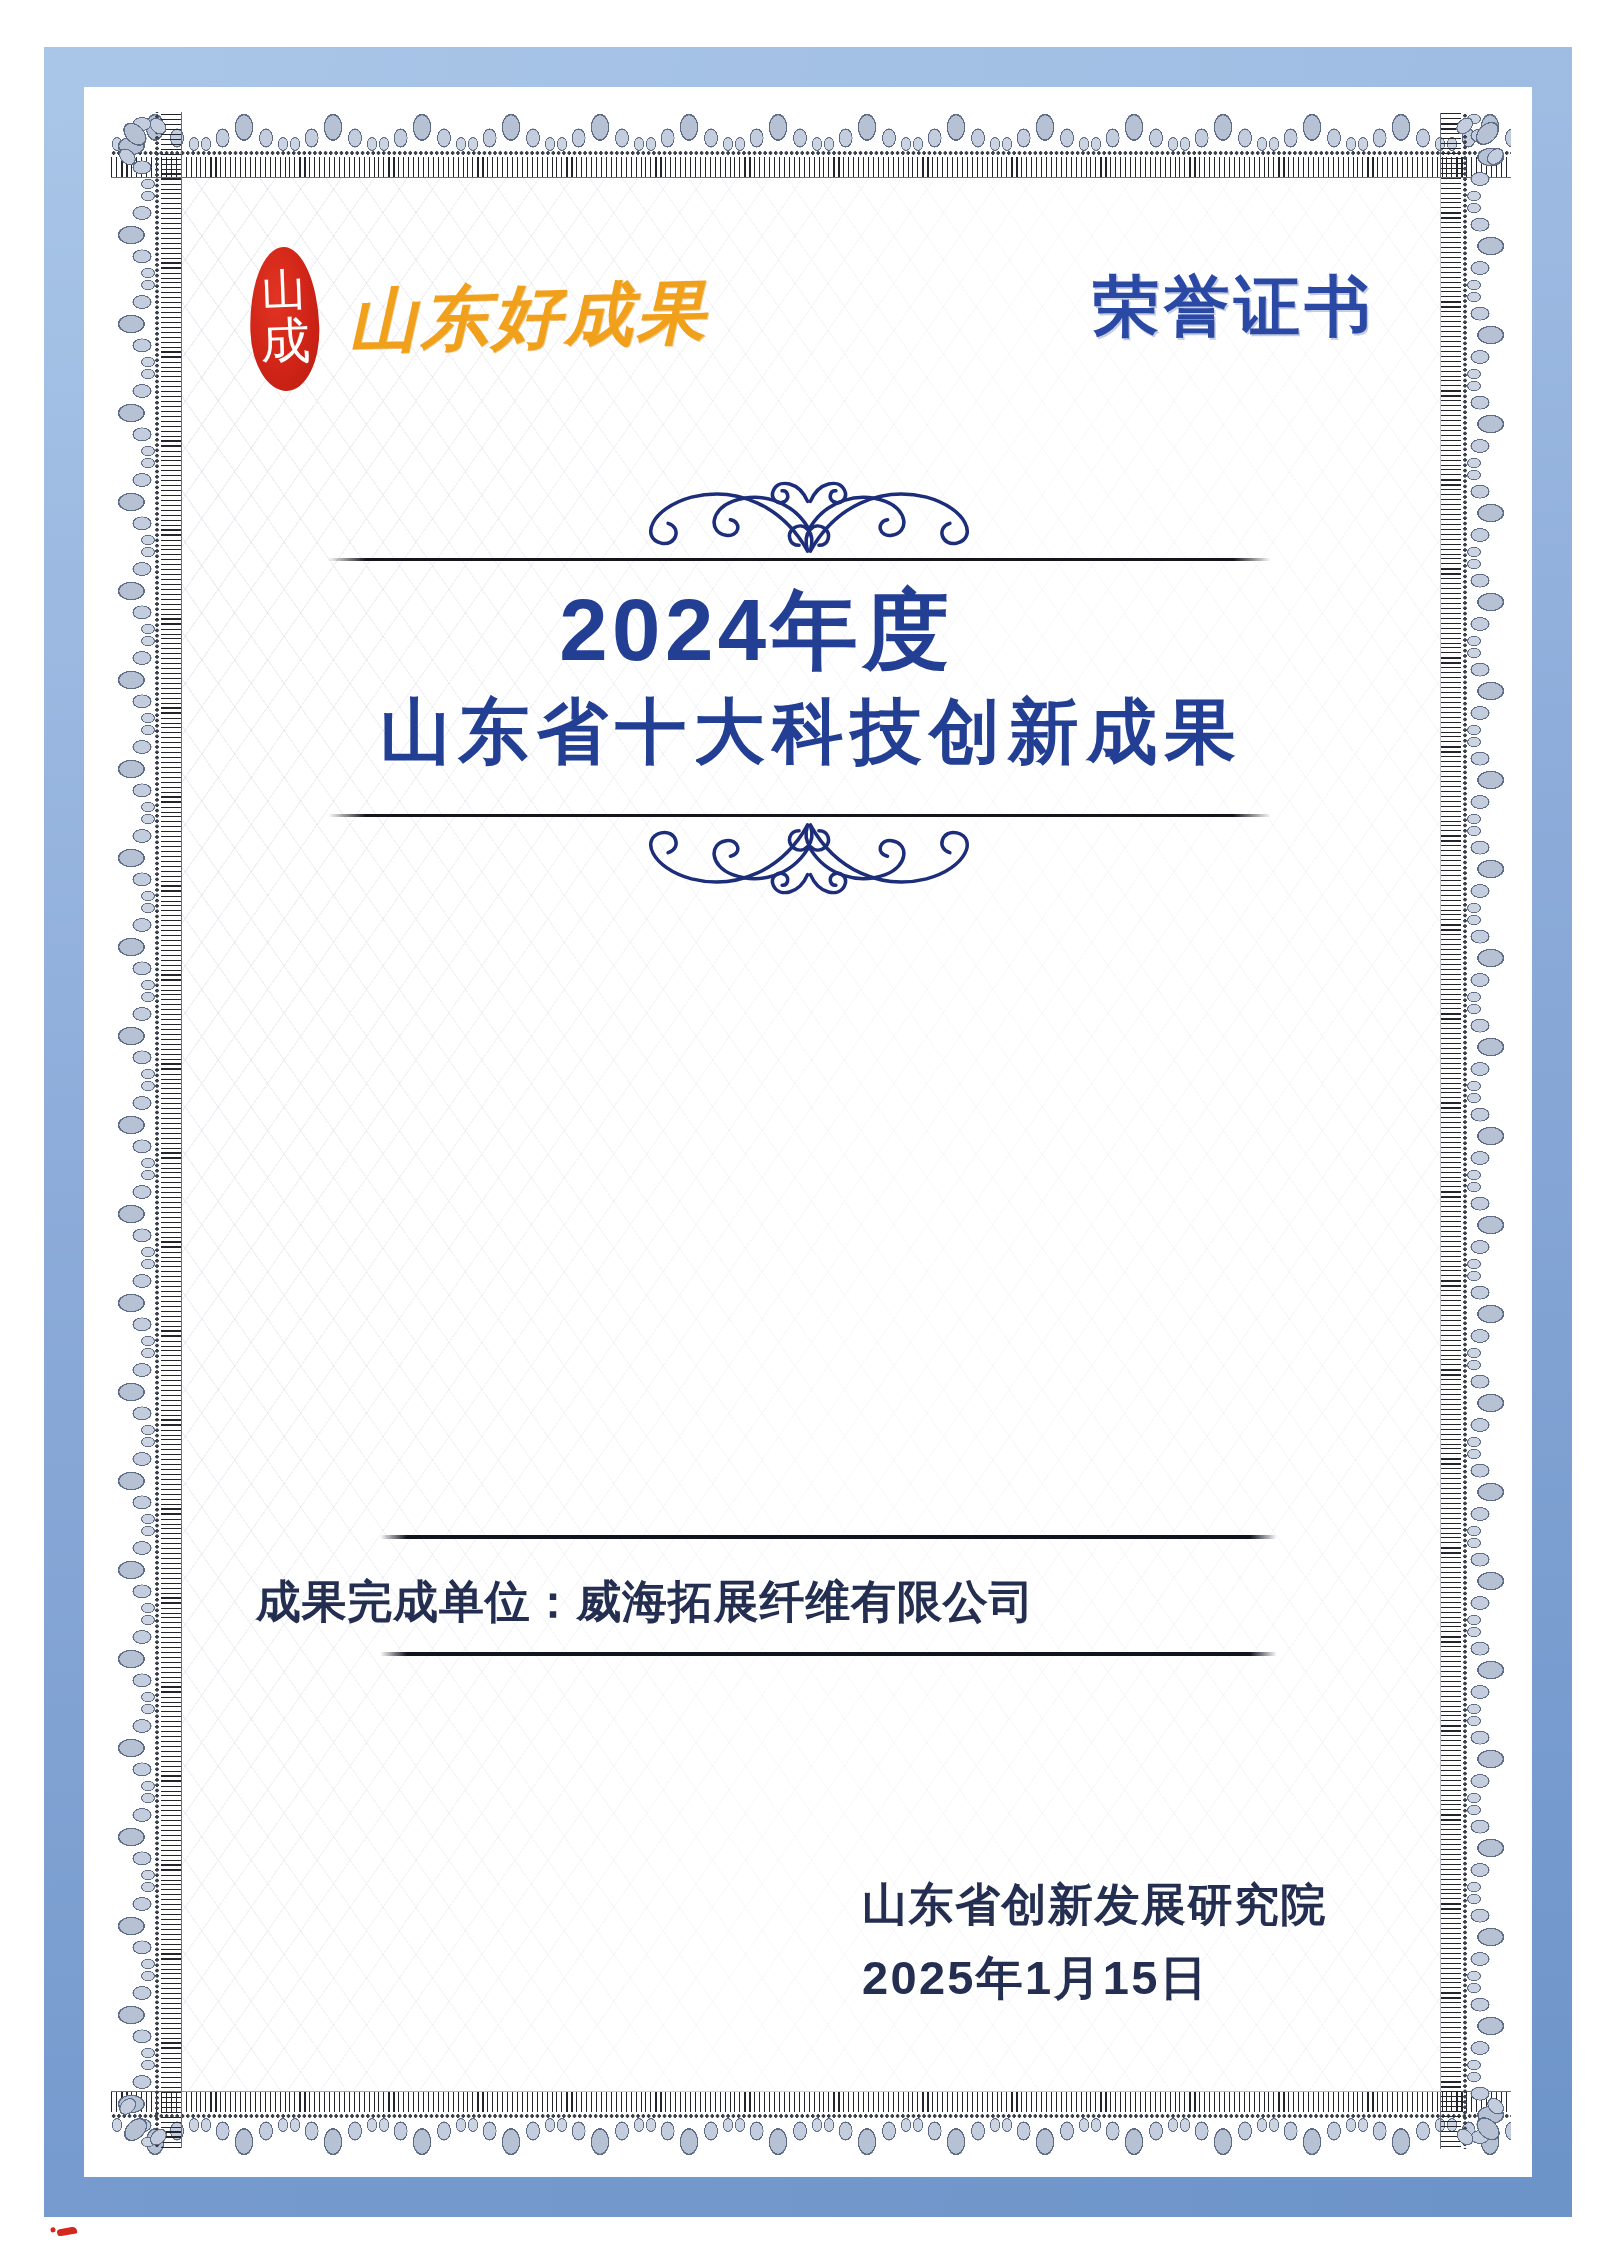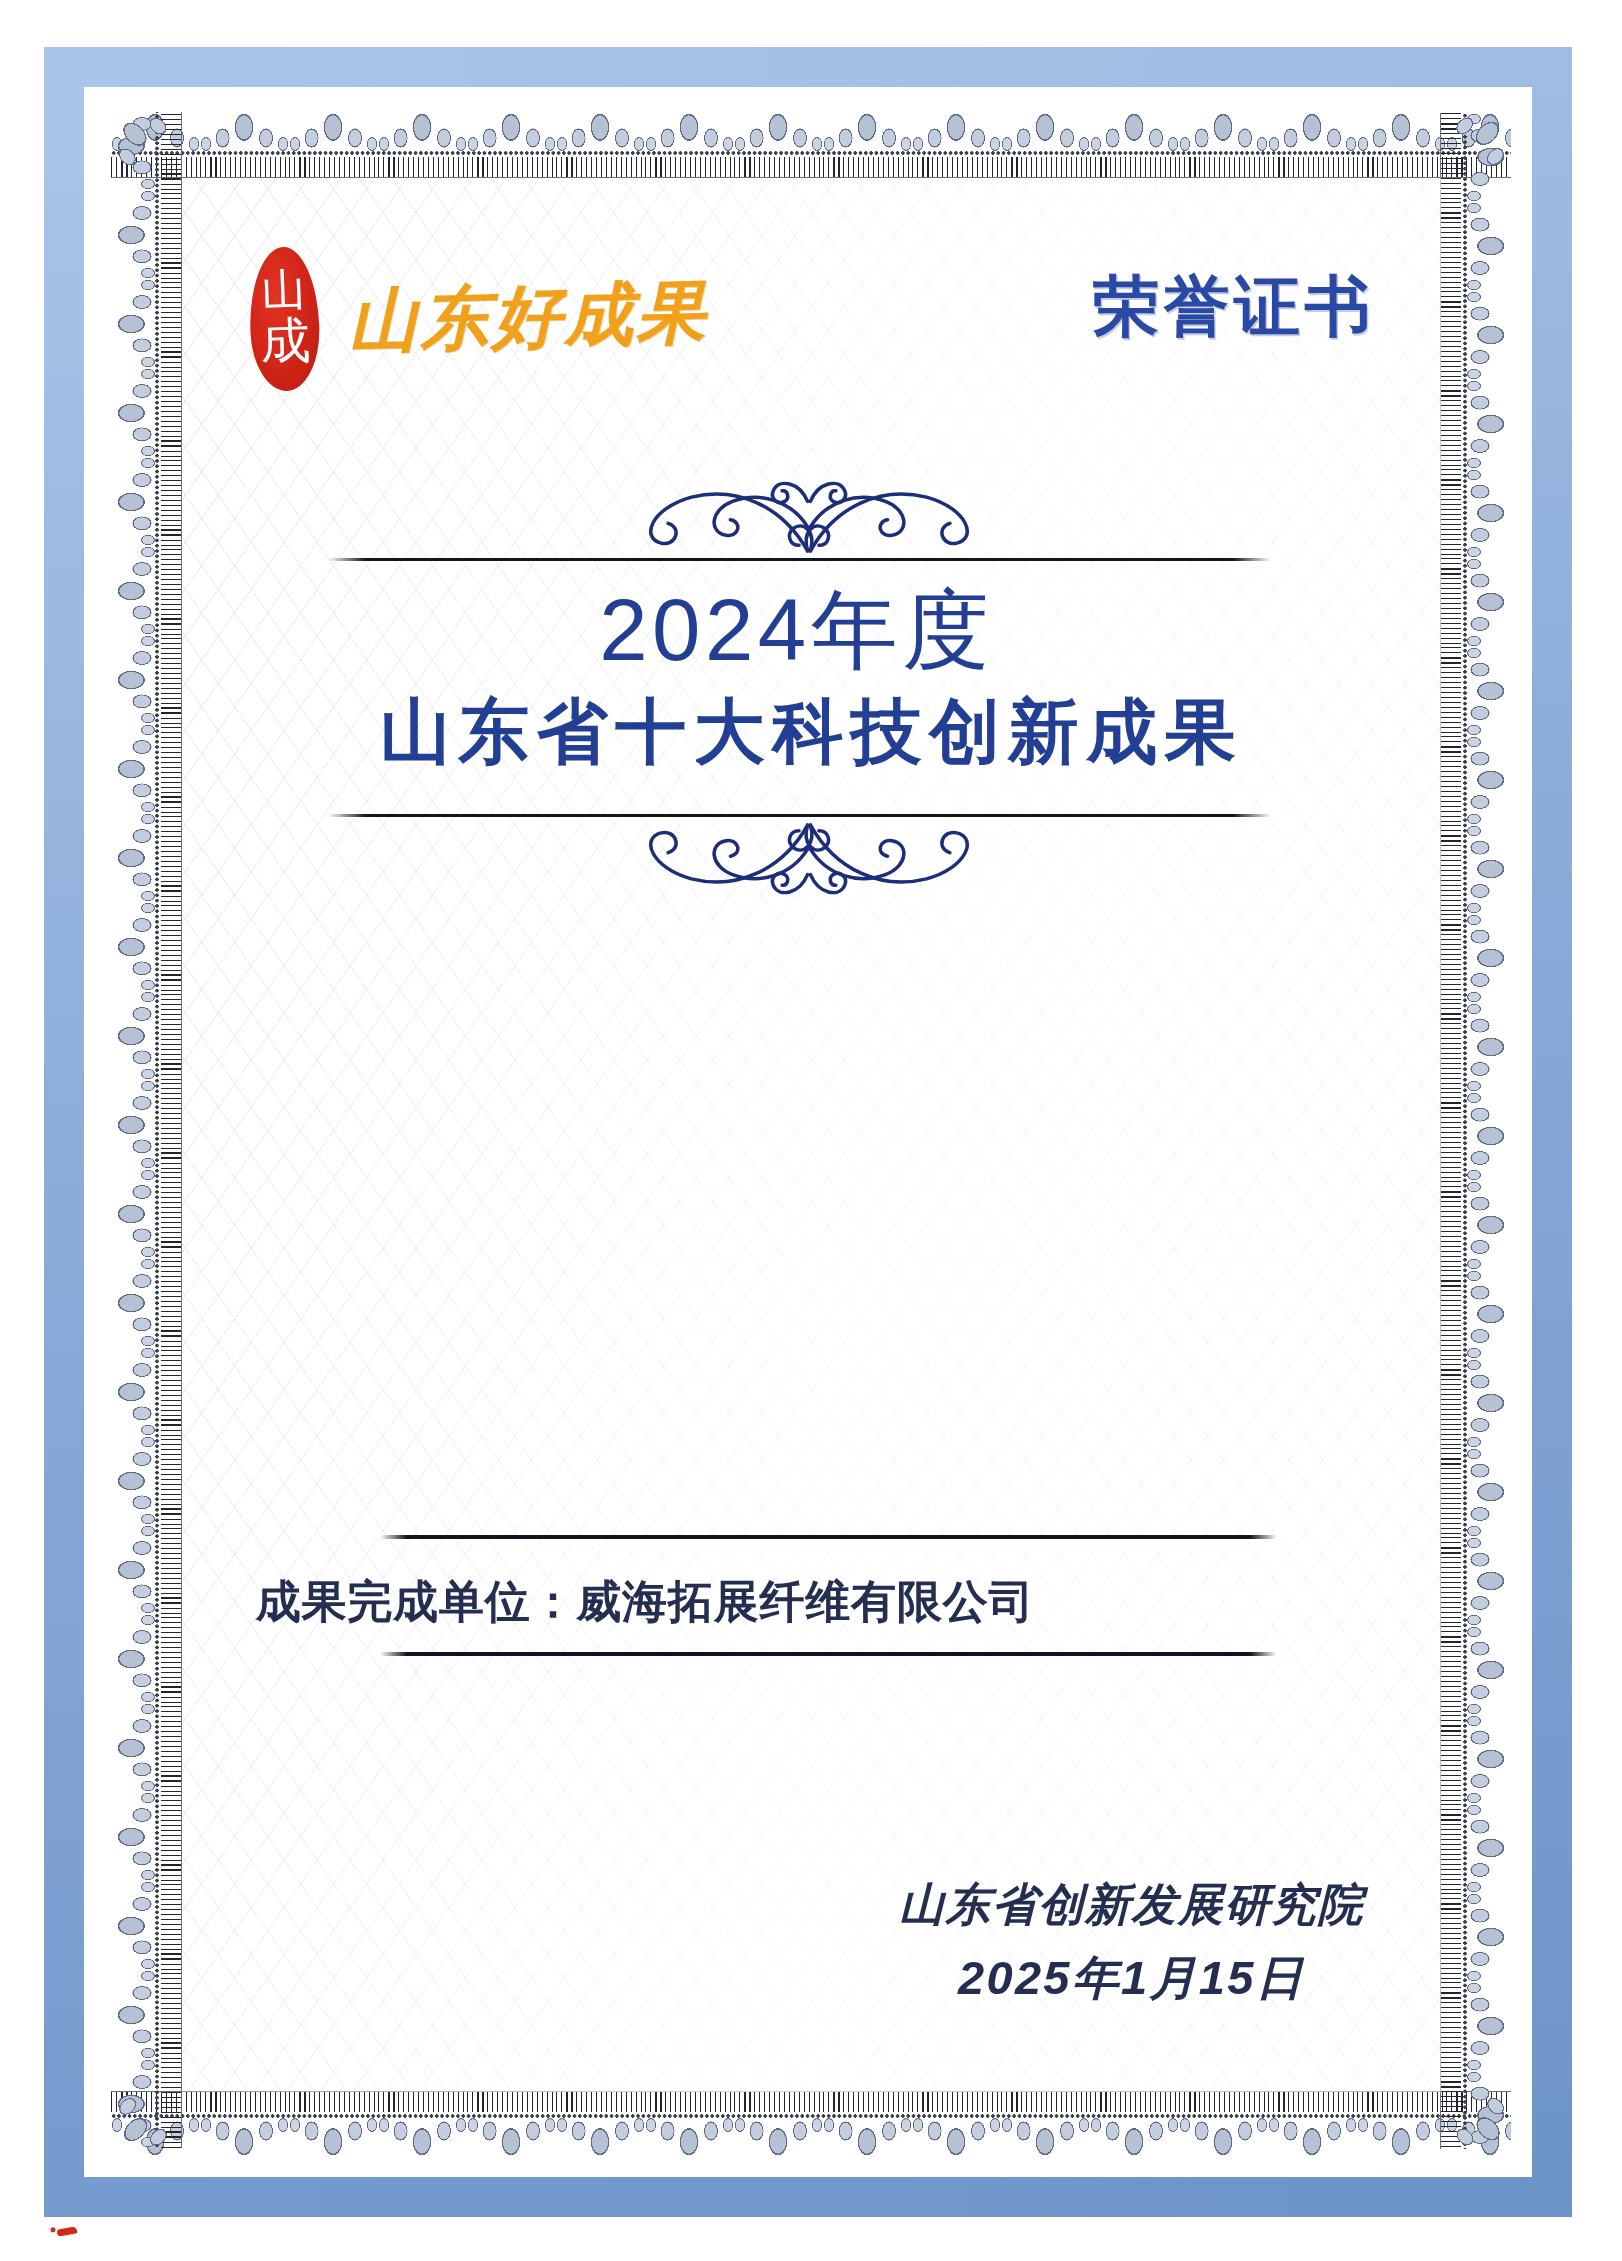--- a/index.html
+++ b/index.html
@@ -86,21 +86,21 @@
   .flourish-bottom{top:818px;transform:scaleY(-1);}
   .rule{
     position:absolute;left:328px;width:943px;height:3px;border-radius:1.5px;
     background:linear-gradient(90deg, transparent 0%, #15151c 4%, #15151c 96%, transparent 100%);
   }
   .rule-a{top:558px;}
   .rule-b{top:814px;}
   
   .title-year{
     position:absolute;left:0;top:572px;width:1513px;text-align:center;
-    font-size:87px;font-weight:400;color:#233f94;letter-spacing:4.5px;margin-left:40px;
+    font-size:87px;font-weight:700;color:#233f94;letter-spacing:4.5px;
   }
   .title-main{
     position:absolute;left:0;top:685px;width:1623px;text-align:center;
     font-size:71px;font-weight:700;color:#233f94;letter-spacing:7.5px;
     white-space:nowrap;
   }
   
   .award{
     position:absolute;left:0;top:1017px;width:1623px;text-align:center;
     font-family:"DejaVu Serif","Liberation Serif",serif;
@@ -114,21 +114,21 @@
     position:absolute;left:380px;width:897px;height:3.8px;border-radius:2.3px;
     background:linear-gradient(90deg, transparent 0%, #10141f 3%, #10141f 97%, transparent 100%);
   }
   .unit-rule-a{top:1535px;}
   .unit-rule-b{top:1652px;}
   .unit-text{
     position:absolute;left:0;top:1572px;width:1290px;text-align:center;
     font-size:45px;font-weight:700;color:#232e50;letter-spacing:0.8px;white-space:nowrap;
   }
   
-  .footer{position:absolute;left:862px;top:1875px;width:539px;text-align:center;color:#232e50;font-style:italic;}
+  .footer{position:absolute;left:862px;top:1875px;width:539px;text-align:left;color:#232e50;}
   .issuer{font-size:45px;font-weight:700;letter-spacing:1.5px;white-space:nowrap;}
   .date{margin-top:12px;font-size:47px;font-weight:700;letter-spacing:2.3px;white-space:nowrap;}
   
   .ink-mark{
     position:absolute;left:57px;top:2228px;width:19.6px;height:6.8px;
     background:#d2281e;border-radius:3px 4.5px 1.5px 3.8px;transform:rotate(-10deg);
   }
   .ink-mark:before{
     content:"";position:absolute;left:-6px;top:-3px;width:4.5px;height:4.5px;
     background:#d2281e;border-radius:50%;

